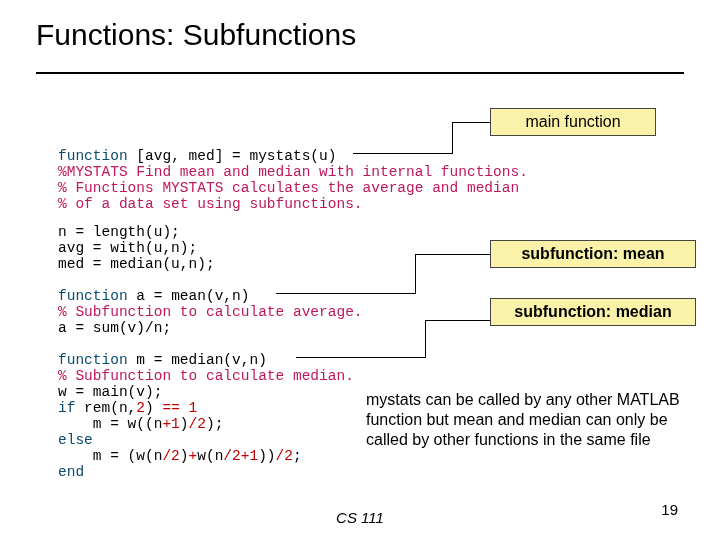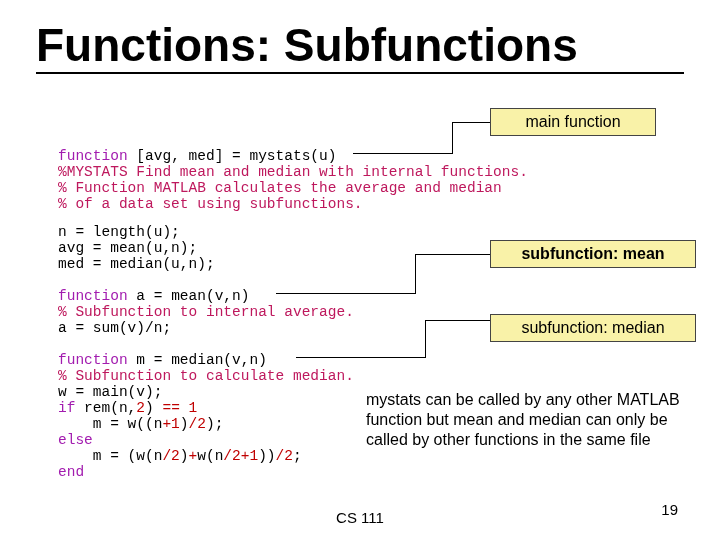--- a/index.html
+++ b/index.html
@@ -15,22 +15,22 @@
   }
   .slide {
     position: relative;
     width: 720px;
     height: 540px;
   }
   .title {
     position: absolute;
     left: 36px;
     top: 18px;
-    font-size: 46px;
-    font-weight: 700;
+    font-size: 30px;
+    font-weight: 400;
     letter-spacing: 0px;
   }
   .title-rule {
     position: absolute;
     left: 36px;
     top: 72px;
     width: 648px;
     height: 0;
     border-top: 2px solid #000;
   }
@@ -41,40 +41,40 @@
     font-size: 30px;
   }
   .code {
     position: absolute;
     left: 58px;
     font-family: "Courier New", Courier, monospace;
     font-size: 14.5px;
     line-height: 16px;
     white-space: pre;
   }
-  .kw  { color: #a21caf; }      
+  .kw  { color: #0c4a6e; }      
   .num { color: #c00000; }      
   .cmt { color: #be185d; }      
 
   .code-block1 { top: 148px; }
   .code-block2 { top: 224px; }
   .code-block3 { top: 288px; }
   .code-block4 { top: 352px; }
 
   .label-box {
     position: absolute;
     background: #f9f2a8;
     border: 1px solid #444;
     font-size: 16px;
     padding: 4px 12px;
     text-align: center;
   }
   .lbl-main   { left: 490px; top: 108px; width: 140px; }
   .lbl-mean   { left: 490px; top: 240px; width: 180px; font-weight: 700; }
-  .lbl-median { left: 490px; top: 314px; width: 180px; font-weight: 400; }
+  .lbl-median { left: 490px; top: 298px; width: 180px; font-weight: 700; }
 
   .note {
     position: absolute;
     left: 366px;
     top: 390px;
     width: 320px;
     font-size: 16px;
     line-height: 20px;
   }
 
@@ -84,20 +84,21 @@
     bottom: 14px;
     font-size: 15px;
   }
   .footer-center {
     position: absolute;
     left: 0;
     right: 0;
     bottom: 14px;
     text-align: center;
     font-size: 15px;
+    font-style: italic;
   }
   .footer-right {
     position: absolute;
     right: 42px;
     bottom: 22px;
     font-size: 15px;
   }
 
   
   .connector {
@@ -139,29 +140,29 @@
   <div class="connector c-mean-h1"></div>
   <div class="connector c-mean-v"></div>
   <div class="connector c-mean-h2"></div>
 
   <div class="connector c-med-h1"></div>
   <div class="connector c-med-v"></div>
   <div class="connector c-med-h2"></div>
 
   <div class="code code-block1"><span class="kw">function</span><span> [avg, med] = mystats(u)</span>
 <span class="cmt">%MYSTATS Find mean and median with internal functions.</span>
-<span class="cmt">% Function MATLAB calculates the average and median</span>
+<span class="cmt">% Functions MYSTATS calculates the average and median</span>
 <span class="cmt">% of a data set using subfunctions.</span></div>
 
   <div class="code code-block2"><span>n = length(u);</span>
-<span>avg = mean(u,n);</span>
+<span>avg = with(u,n);</span>
 <span>med = median(u,n);</span></div>
 
   <div class="code code-block3"><span class="kw">function</span><span> a = mean(v,n)</span>
-<span class="cmt">% Subfunction to internal average.</span>
+<span class="cmt">% Subfunction to calculate average.</span>
 <span>a = sum(v)/n;</span></div>
 
   <div class="code code-block4"><span class="kw">function</span><span> m = median(v,n)</span>
 <span class="cmt">% Subfunction to calculate median.</span>
 <span>w = main(v);</span>
 <span class="kw">if</span><span> rem(n,</span><span class="num">2</span><span>) </span><span class="num">== 1</span>
 <span>    m = w((n</span><span class="num">+1</span><span>)</span><span class="num">/2</span><span>);</span>
 <span class="kw">else</span>
 <span>    m = (w(n</span><span class="num">/2</span><span>)</span><span class="num">+</span><span>w(n</span><span class="num">/2+1</span><span>))</span><span class="num">/2</span><span>;</span>
 <span class="kw">end</span></div>

